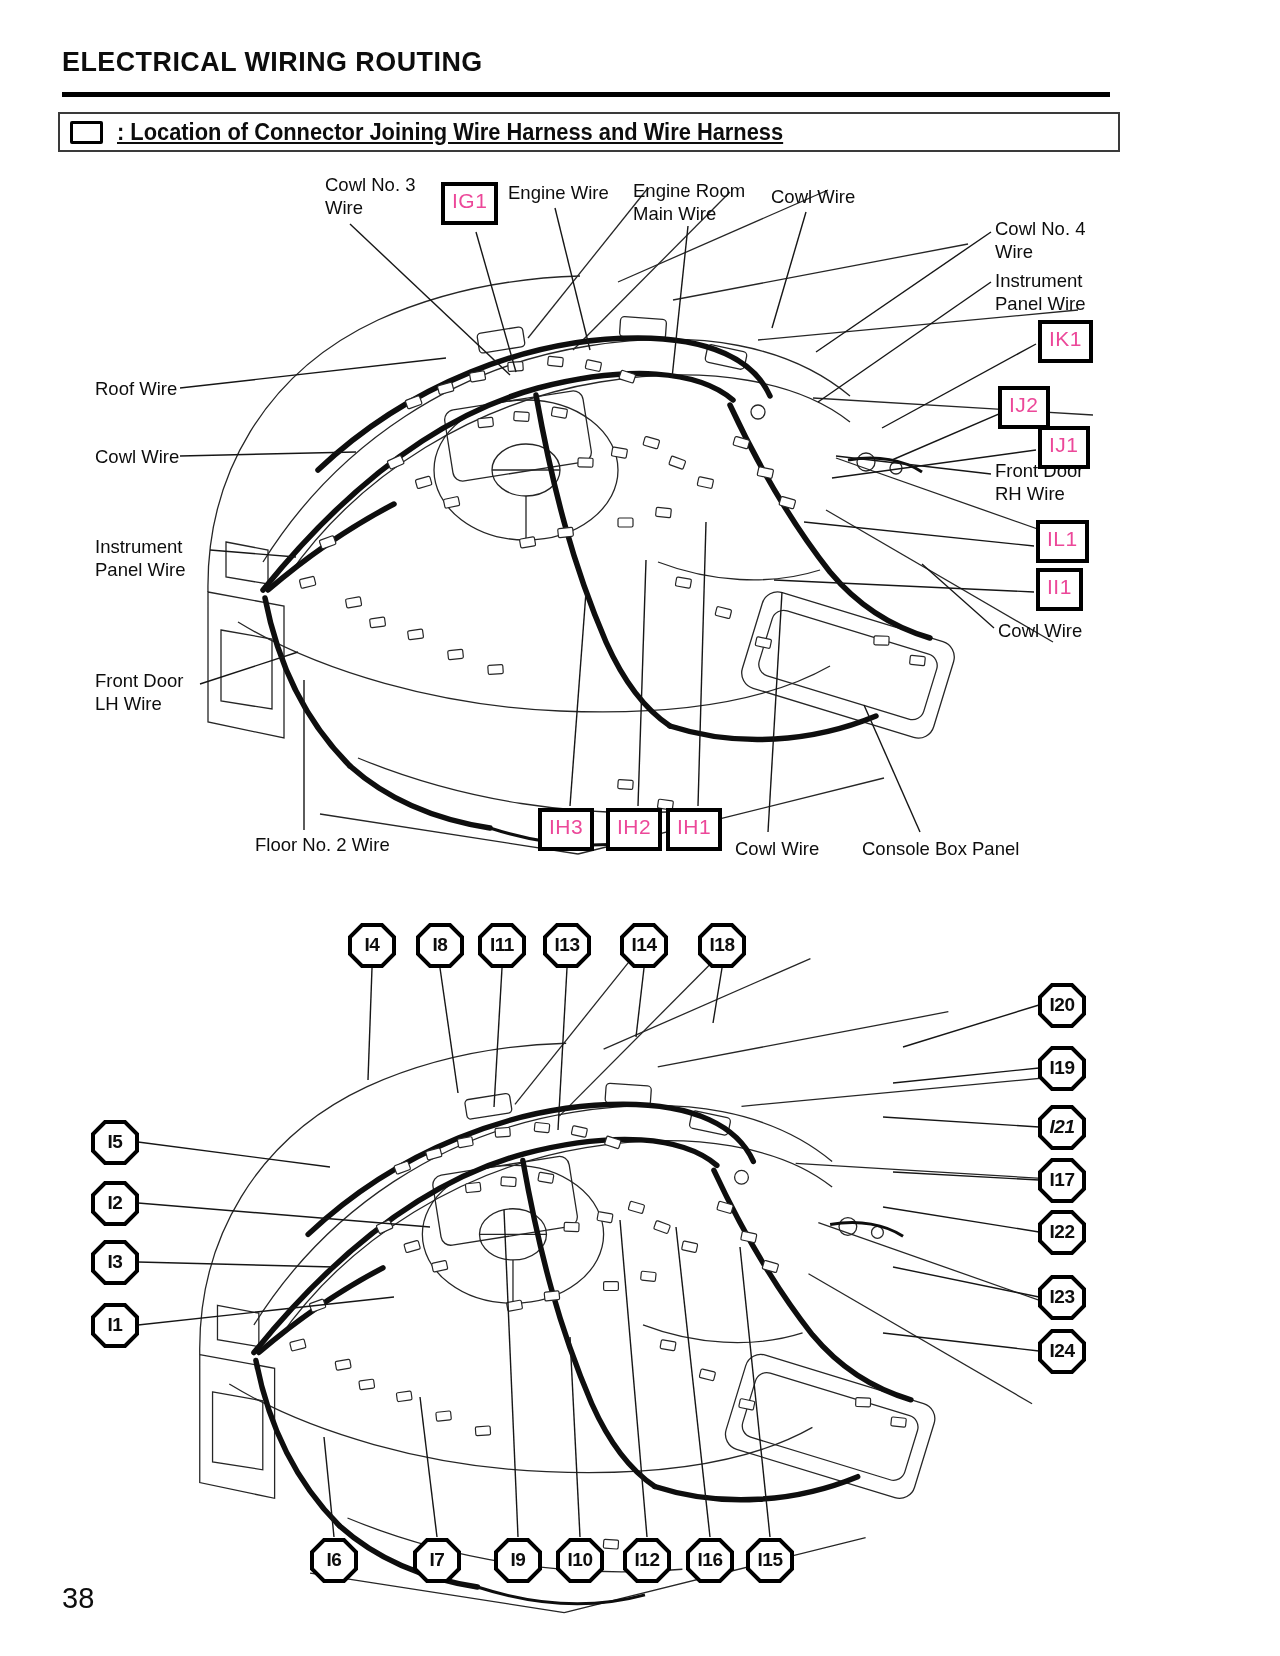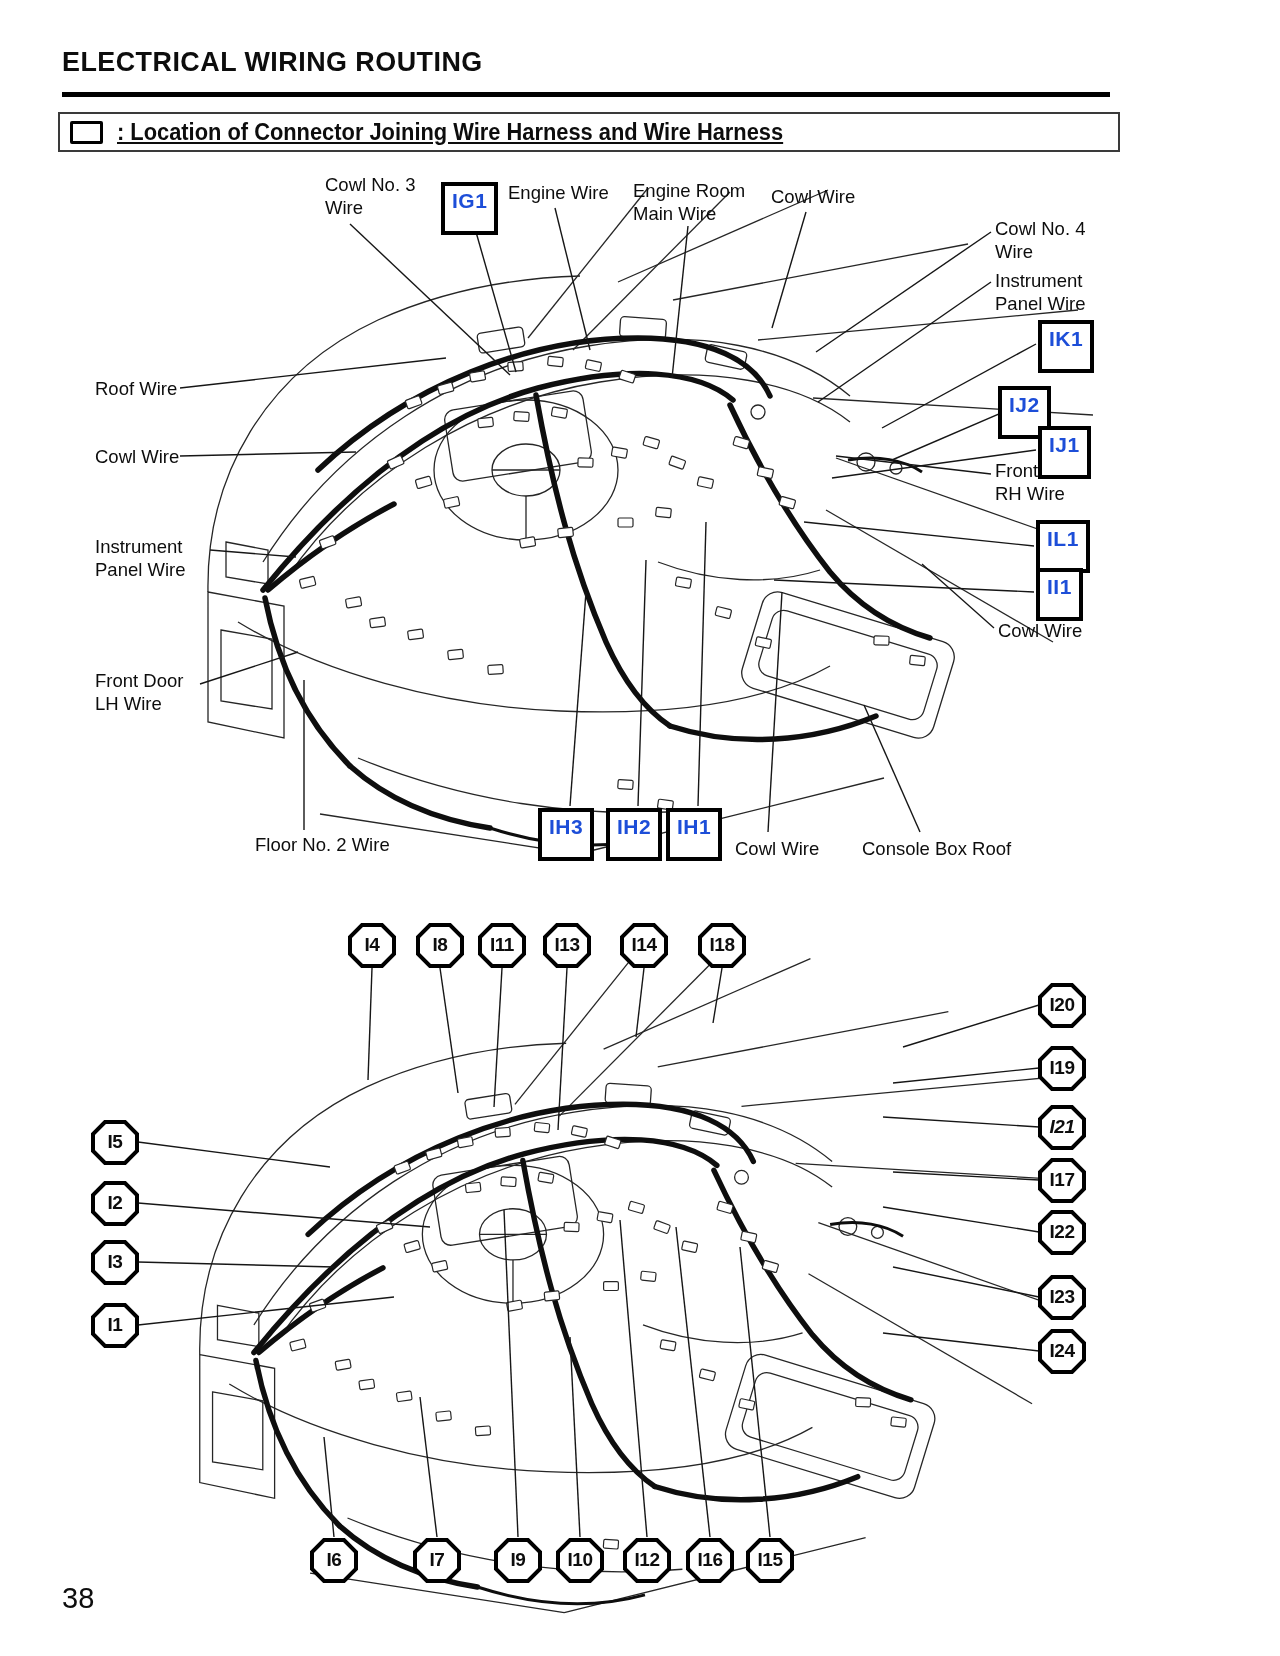--- a/index.html
+++ b/index.html
@@ -26,22 +26,22 @@
   .diagram{position:absolute;left:58px;}
   #diagram1{top:160px;width:1064px;height:706px;}
   #diagram2{top:915px;width:1064px;height:690px;}
   svg.layer{position:absolute;left:0;top:0;width:100%;height:100%;overflow:visible;}
   .leader{stroke:#161616;stroke-width:1.4;fill:none;}
   .wire-label{
     position:absolute;font-size:18.5px;line-height:1.22;white-space:pre-line;
     background:transparent;
   }
   .idbox{
-    position:absolute;border:4px solid #000;background:#fff;color:#1d4ed8;
-    font-weight:bold;font-size:21px;line-height:1;padding:4px 7px 20px;
+    position:absolute;border:4px solid #000;background:#fff;color:#ec4899;
+    font-weight:normal;font-size:21px;line-height:1;padding:4px 7px 10px;
     letter-spacing:.5px;
   }
   .badge{
     position:absolute;width:50px;height:47px;display:flex;align-items:center;
     justify-content:center;
   }
   .badge svg{position:absolute;left:0;top:0;}
   .badge .bid{position:relative;font-weight:bold;font-size:19px;letter-spacing:-.5px;}
   .page-number{position:absolute;left:62px;top:1582px;font-size:29px;}
   .hiddefs{position:absolute;width:0;height:0;overflow:hidden;}
@@ -197,21 +197,21 @@
 RH Wire</div>
         <div class="wire-label" style="left: 940px; top: 460px;">Cowl Wire</div>
         <div class="wire-label" style="left: 37px; top: 218px;">Roof Wire</div>
         <div class="wire-label" style="left: 37px; top: 286px;">Cowl Wire</div>
         <div class="wire-label" style="left: 37px; top: 376px;">Instrument
 Panel Wire</div>
         <div class="wire-label" style="left: 37px; top: 510px;">Front Door
 LH Wire</div>
         <div class="wire-label" style="left: 197px; top: 674px;">Floor No. 2 Wire</div>
         <div class="wire-label" style="left: 677px; top: 678px;">Cowl Wire</div>
-        <div class="wire-label" style="left: 804px; top: 678px;">Console Box Roof</div>
+        <div class="wire-label" style="left: 804px; top: 678px;">Console Box Panel</div>
         <div class="idbox" style="left: 383px; top: 22px;">IG1</div>
         <div class="idbox" style="left: 980px; top: 160px;">IK1</div>
         <div class="idbox" style="left: 940px; top: 214px; margin-top: 12px;">IJ2</div>
         <div class="idbox" style="left: 980px; top: 266px;">IJ1</div>
         <div class="idbox" style="left: 978px; top: 360px;">IL1</div>
         <div class="idbox" style="left: 978px; top: 408px;">II1</div>
         <div class="idbox" style="left: 480px; top: 648px;">IH3</div>
         <div class="idbox" style="left: 548px; top: 648px;">IH2</div>
         <div class="idbox" style="left: 608px; top: 648px;">IH1</div>
       </div>

